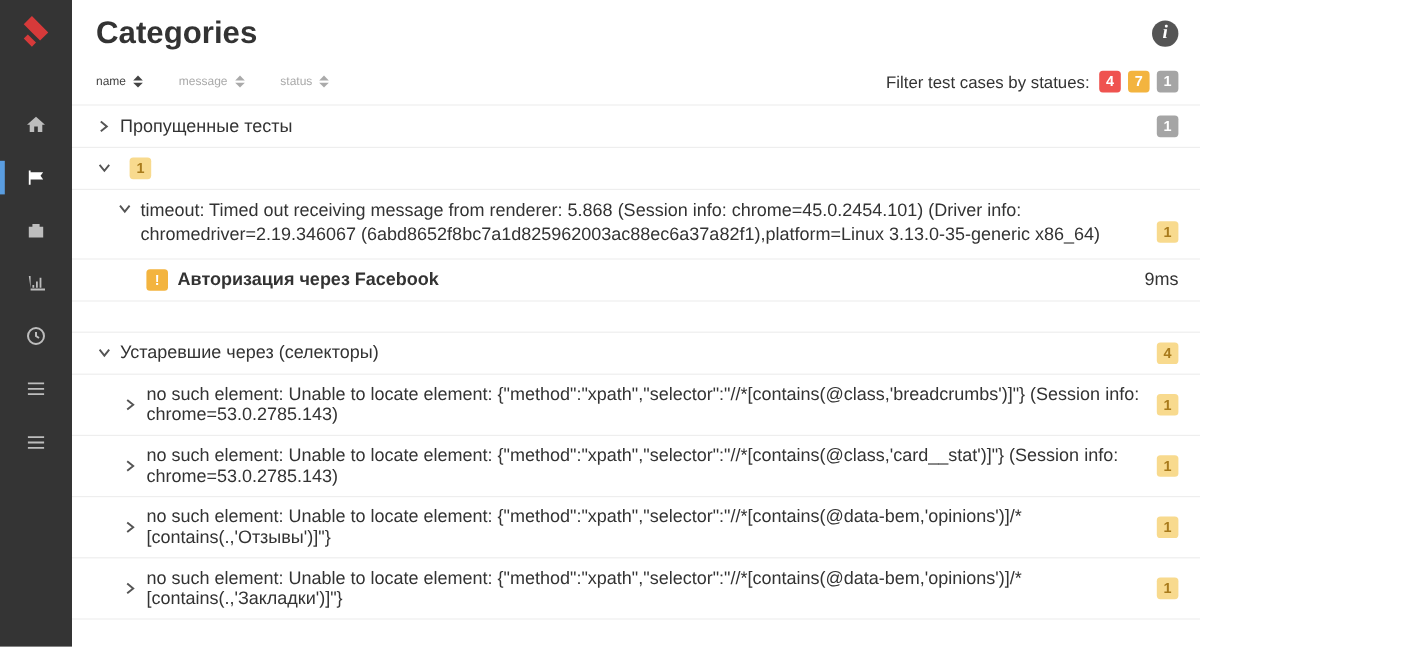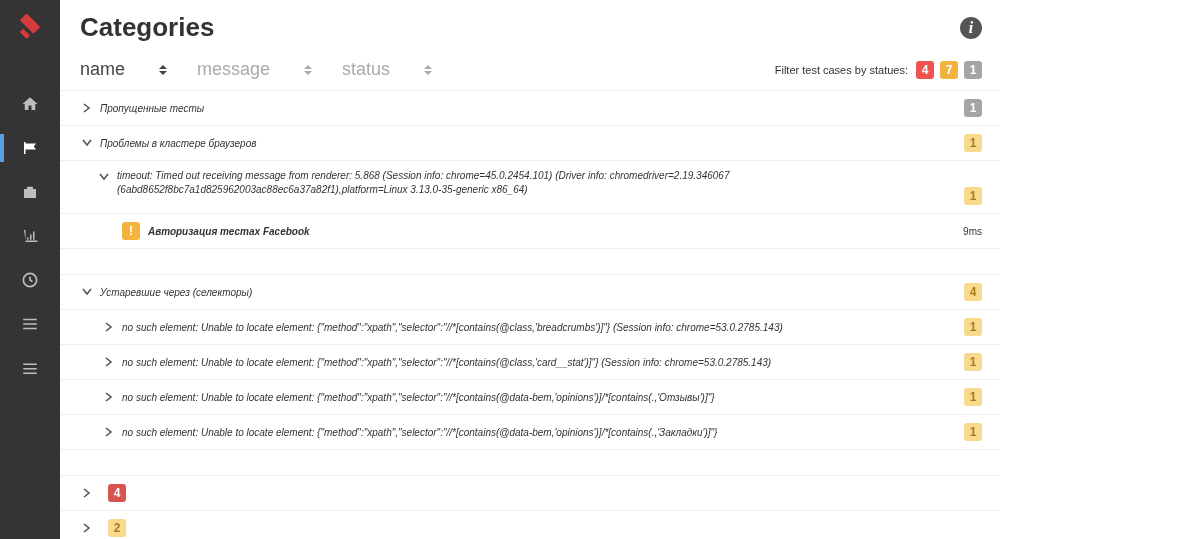--- a/index.html
+++ b/index.html
@@ -7,43 +7,43 @@
     .app { display: flex; height: 539px; width: 1000px; }
     .sidebar { width: 60px; background: #343434; display: flex; flex-direction: column; align-items: center; padding-top: 10px; }
     .logo { width: 34px; height: 34px; margin-bottom: 38px; display:flex; align-items:center; justify-content:center; }
     .nav-item { width: 60px; height: 44px; display: flex; align-items: center; justify-content: center; cursor: pointer; color: #bdbdbd; position: relative; }
     .nav-item.active { color: #fff; }
     .nav-item.active::before { content: ""; position: absolute; left: 0; top: 8px; bottom: 8px; width: 4px; background: #5a9de0; }
     .main { flex: 1; display: flex; flex-direction: column; overflow: hidden; }
     .header { display: flex; align-items: center; justify-content: space-between; padding: 12px 18px 12px 20px; }
     .title { font-size: 26px; font-weight: 700; }
     .sort-row { display: flex; align-items: center; padding: 4px 18px 10px 20px; border-bottom: 1px solid #eee; }
-    .sort-item { display: inline-flex; align-items: center; margin-right: 30px; color: #aaa; cursor: pointer; font-size: 18px; gap: 28px; }
+    .sort-item { display: inline-flex; align-items: center; margin-right: 30px; color: #aaa; cursor: pointer; font-size: 10px; }
     .sort-item.active { color: #444; }
     .sort-caret { margin-left: 6px; display:inline-flex; flex-direction:column; line-height:0; }
     .filter-right { margin-left: auto; display: flex; align-items: center; gap: 6px; }
-    .filter-label { font-size: 11px; color: #333; margin-right: 2px; }
+    .filter-label { font-size: 14px; color: #333; margin-right: 2px; }
     .badge { display: inline-flex; align-items: center; justify-content: center; min-width: 18px; height: 18px; padding: 0 4px; border-radius: 3px; font-size: 12px; font-weight: 700; color: #fff; }
     .badge.red { background: #ef534f; }
     .badge.orange { background: #f3b43f; color:#fff; }
     .badge.gray { background: #a5a5a5; }
     .badge.soft-orange { background: #f8da8e; color: #a97b1c; }
     .badge.dark-red { background: #d9534f; }
     .tree { overflow-y: auto; flex: 1; }
     .row { display: flex; align-items: center; padding: 8px 18px 8px 20px; border-bottom: 1px solid #eee; cursor: pointer; }
     .row .arrow { width: 14px; color: #555; margin-right: 6px; flex-shrink: 0; display:inline-flex; align-items:center; justify-content:center; }
-    .row .label { flex: 1; font-size: 10px; font-style: italic; }
+    .row .label { flex: 1; font-size: 15px; }
     .row .count { margin-left: 8px; }
     .indent1 { padding-left: 42px; }
     .indent2 { padding-left: 62px; }
     .status-icon { width: 18px; height: 18px; border-radius: 3px; background: #f3b43f; display: inline-flex; align-items: center; justify-content: center; color: #fff; font-size: 12px; font-weight: 700; margin-right: 8px; flex-shrink:0; }
     .bold { font-weight: 600; }
     .row.multiline { align-items: flex-start; padding-left: 37px; }
     .row.multiline .label { line-height: 1.35; }
-    .duration { color: #333; margin-left: 14px; font-size: 10px; }
+    .duration { color: #333; margin-left: 14px; font-size: 15px; }
     .spacer-row { height: 26px; border-bottom: 1px solid #eee; }
     svg { display: block; }
     .info-icon-o { width:22px; height:22px; border-radius:50%; background:#555; color:#fff; display:flex; align-items:center; justify-content:center; font-weight:bold; font-size:16px; cursor:pointer; font-family: Georgia, serif; font-style: italic; }
     .sort-tri { display:inline-block; width:0; height:0; border-left:4px solid transparent; border-right:4px solid transparent; }
     .sort-tri.up { border-bottom:4px solid currentColor; margin-bottom:2px; }
     .sort-tri.down { border-top:4px solid currentColor; }
   </style>
 </head>
 <body>
 
@@ -139,37 +139,36 @@
         <span class="label">Пропущенные тесты</span>
         <span class="badge gray count">1</span>
       </div>
 
       <div class="row">
         <span class="arrow">
             <svg width="10" height="8" viewBox="0 0 10 8">
               <path d="M1 1 L5 6 L9 1" fill="none" stroke="#555" stroke-width="1.6"></path>
             </svg>
           </span>
-        <span class="label">Проблемы в кластере браузеров</span>
         <span class="badge soft-orange count">1</span>
       </div>
 
       <div class="row indent1 multiline">
         <span class="arrow" style="margin-top:4px;">
             <svg width="10" height="8" viewBox="0 0 10 8">
               <path d="M1 1 L5 6 L9 1" fill="none" stroke="#555" stroke-width="1.6"></path>
             </svg>
           </span>
         <span class="label">timeout: Timed out receiving message from renderer: 5.868 (Session info: chrome=45.0.2454.101) (Driver info: chromedriver=2.19.346067 (6abd8652f8bc7a1d825962003ac88ec6a37a82f1),platform=Linux 3.13.0-35-generic x86_64)</span>
         <span class="badge soft-orange count" style="margin-top:18px;">1</span>
       </div>
 
       <div class="row indent2">
         <span class="status-icon">!</span>
-        <span class="label bold">Авторизация тестах Facebook</span>
+        <span class="label bold">Авторизация через Facebook</span>
         <span class="duration">9ms</span>
       </div>
 
       <div class="spacer-row"></div>
 
       <div class="row">
         <span class="arrow">
             <svg width="10" height="8" viewBox="0 0 10 8">
               <path d="M1 1 L5 6 L9 1" fill="none" stroke="#555" stroke-width="1.6"></path>
             </svg>

